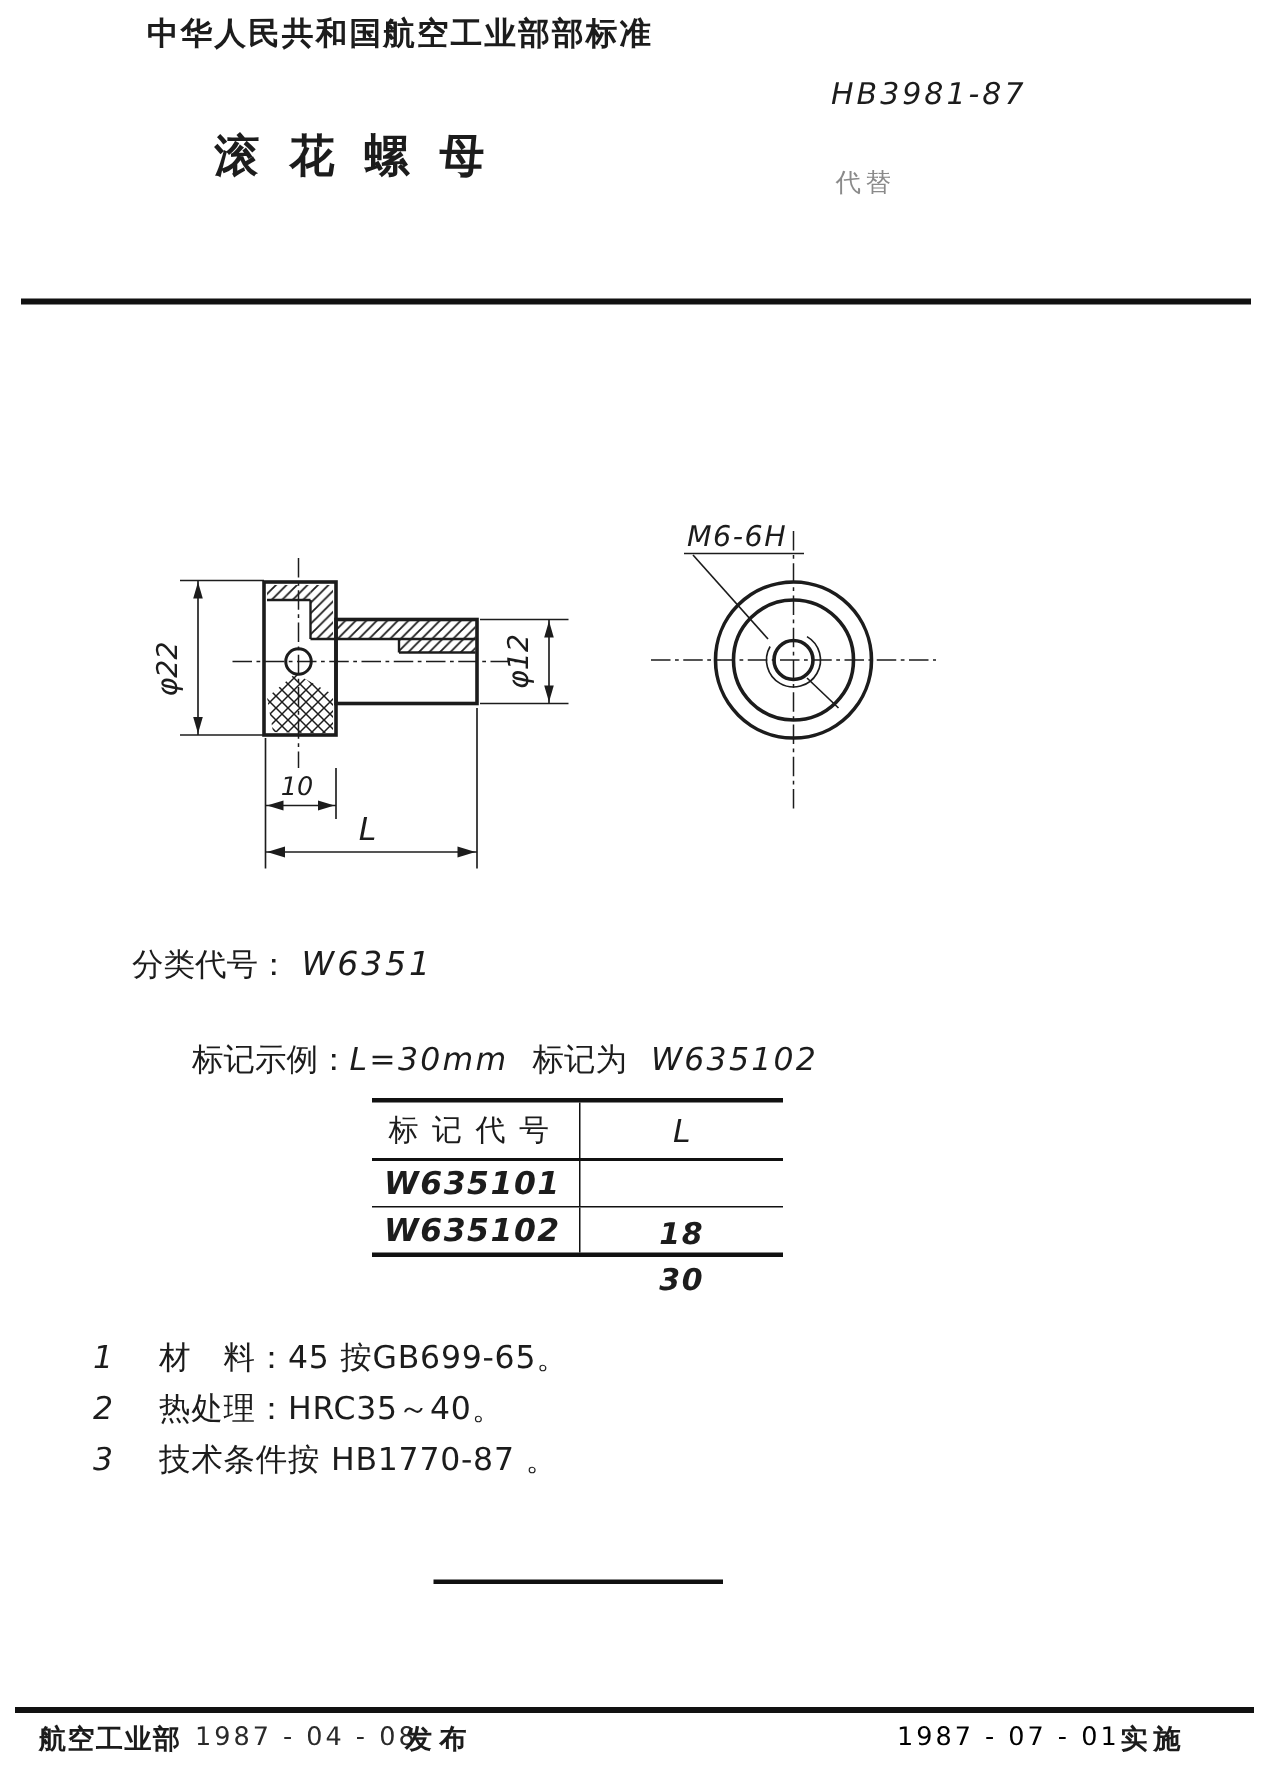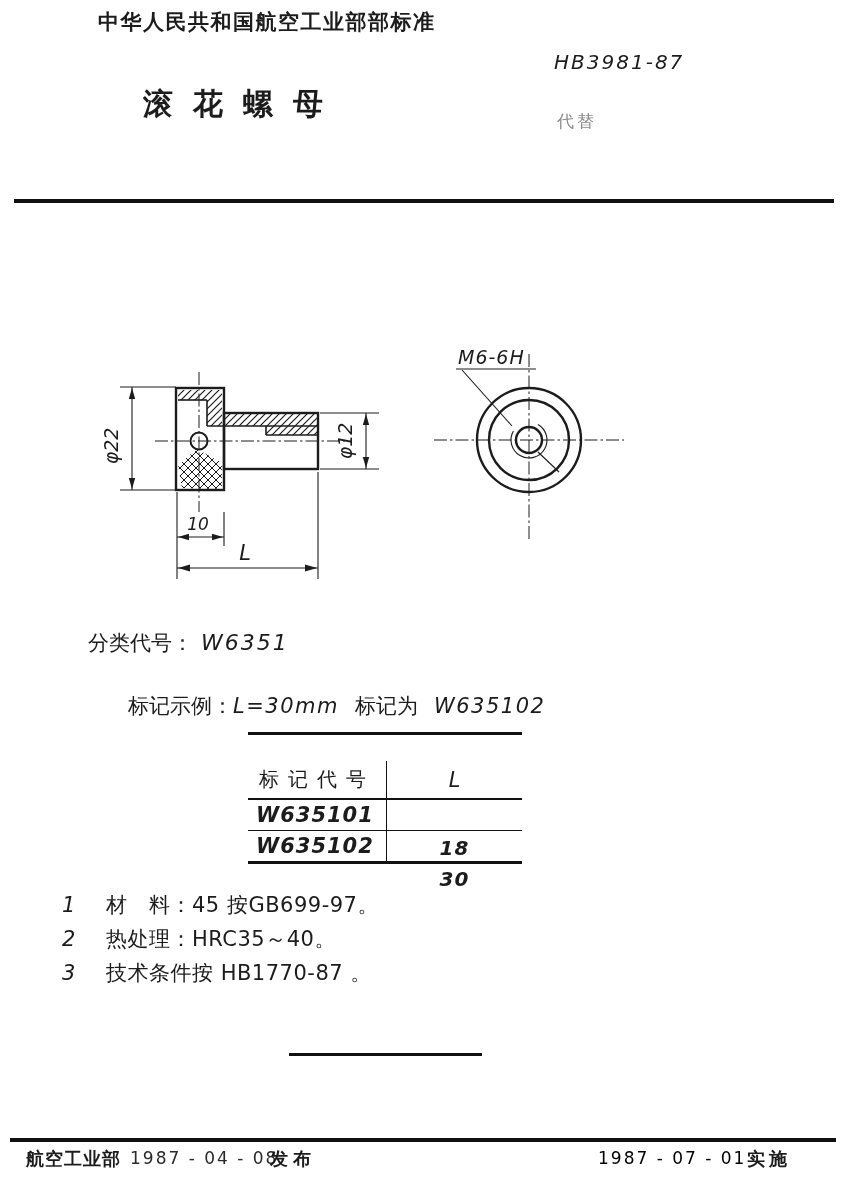--- a/index.html
+++ b/index.html
@@ -30,21 +30,21 @@
   .marking-line{left:88px;top:692px;font-size:21px;margin-left:40px;}
   .hand{font-style:italic;letter-spacing:1.5px;}
   .code-val{font-style:italic;font-size:22px;letter-spacing:2px;padding-left:8px;}
   .gap-l{margin-left:16px;}
 
   
   .table-wrap{left:248px;top:732px;width:274px;}
   .unit-label{text-align:right;font-style:italic;font-size:19px;height:24px;padding-right:6px;box-sizing:border-box;}
   .tbl{border-top:3px solid #111;border-bottom:3.5px solid #111;}
   .tr{display:flex;align-items:stretch;}
-  .tr-header{height:37px;border-bottom:2.5px solid #111;margin-top:26px;}
+  .tr-header{height:37px;border-bottom:2.5px solid #111;}
   .tr-data{height:30px;font-weight:bold;}
   .tr-data + .tr-data{border-top:1.5px solid #111;}
   .td-left{width:139px;border-right:1.5px solid #111;display:flex;align-items:center;box-sizing:border-box;}
   .td-right{flex:1;display:flex;align-items:center;justify-content:center;}
   .th-label{justify-content:center;letter-spacing:9px;font-size:20px;}
   .th-l{font-style:italic;font-size:21px;}
   .cell-code{padding-left:8px;font-style:italic;font-size:21px;letter-spacing:1px;}
   .cell-num{font-style:italic;font-size:20px;letter-spacing:1px;margin-top:48px;}
 
   
@@ -172,21 +172,21 @@
       <div class="tr tr-data">
         <div class="td-left cell-code">W635102</div>
         <div class="td-right cell-num">30</div>
       </div>
     </div>
   </div>
 
   <div class="abs notes">
     <div class="note">
       <span class="note-num">1</span>
-      <span class="note-text">材　料：45 按GB699-97。</span>
+      <span class="note-text">材　料：45 按GB699-65。</span>
     </div>
     <div class="note">
       <span class="note-num">2</span>
       <span class="note-text">热处理：HRC35～40。</span>
     </div>
     <div class="note">
       <span class="note-num">3</span>
       <span class="note-text">技术条件按 HB1770-87 。</span>
     </div>
   </div>

